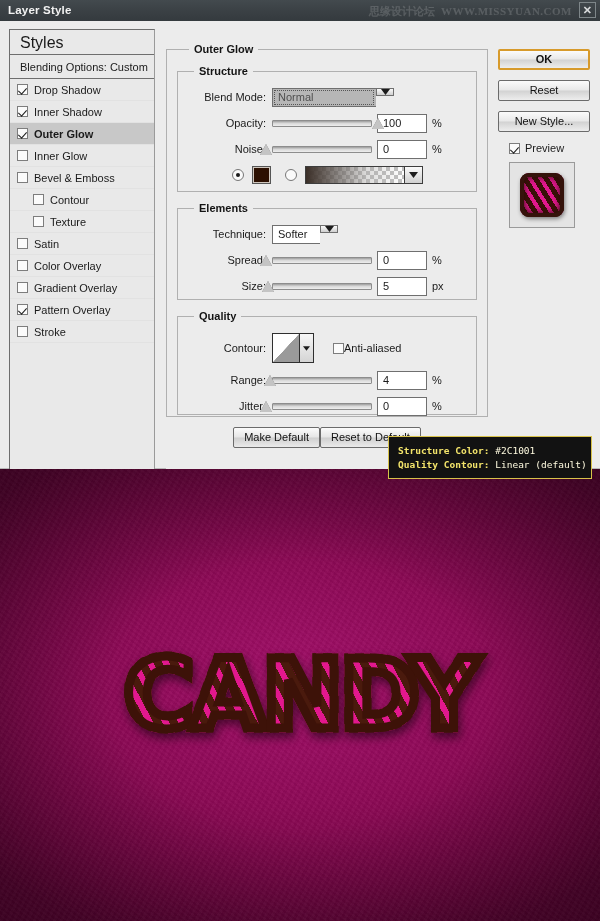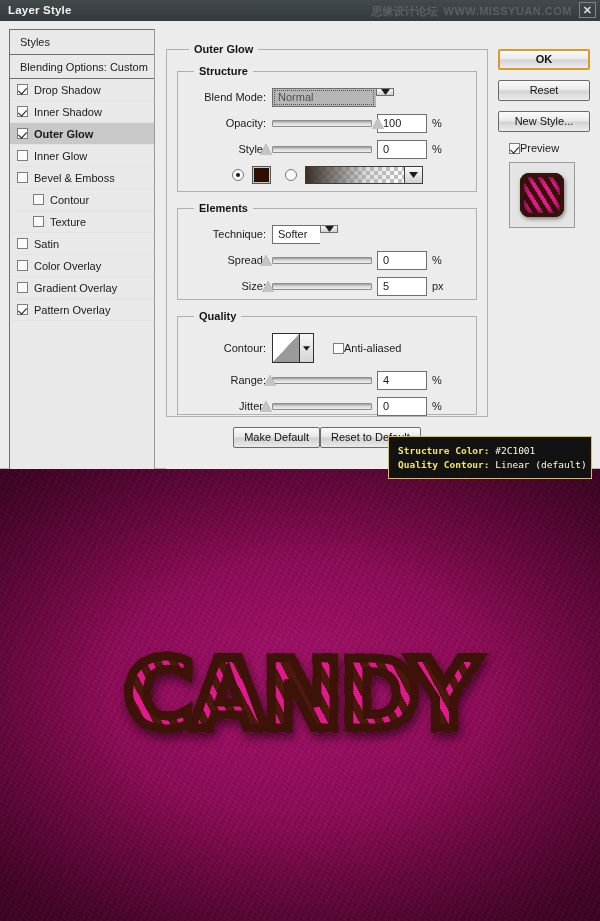--- a/index.html
+++ b/index.html
@@ -32,21 +32,21 @@
     letter-spacing: .2px;
   }
   #watermark {
     position: absolute; right: 28px; top: 1px;
     font-size: 11px;
     font-weight: bold;
     color: rgba(255,255,255,0.16);
     letter-spacing: .5px;
     line-height: 20px;
     white-space: nowrap;
-    font-family: Liberation Sans, sans-serif;
+    font-family: Liberation Serif, serif;
   }
   #watermark .cjk { margin-right: 6px; letter-spacing: 0; }
   #closebtn {
     position: absolute; right: 4px; top: 2px;
     width: 17px; height: 16px;
     border: 1px solid #7e8689;
     color: #d8dadb; font-size: 11px; line-height: 14px;
     text-align: center; cursor: pointer;
   }
   #dlgbody { position: relative; height: 448px; }
@@ -55,21 +55,21 @@
   #styles-panel {
     position: absolute; left: 9px; top: 8px;
     width: 146px; height: 445px;
     background: #e9e9e9;
     border: 1px solid #6e6e6e;
     border-right-color: #9a9a9a; border-bottom-color: #9a9a9a;
   }
   .sl-head {
     height: 25px; line-height: 25px;
     padding-left: 10px;
-    font-size: 11px; color: #1a1a1a;
+    font-size: 16px; color: #1a1a1a;
     background: #e9e9e9;
     border-bottom: 1px solid #6e6e6e;
   }
   .sl-blend {
     height: 24px; line-height: 24px;
     padding-left: 10px;
     font-size: 11px; color: #1a1a1a;
     background: #e9e9e9;
     border-bottom: 1px solid #6e6e6e;
   }
@@ -233,21 +233,21 @@
   #rightcol { position: absolute; left: 498px; top: 28px; width: 96px; }
   .rbtn {
     display: block; width: 92px;
     font-size: 11px; color: #111; text-align: center;
     background: linear-gradient(180deg,#fbfbfb 0%,#e8e8e8 48%,#d2d2d2 52%,#ededed 100%);
     border: 1px solid #6b6b6b; border-radius: 2px;
     padding: 3px 0 4px; margin-bottom: 10px;
     cursor: pointer;
   }
   .rbtn.primary { border: 2px solid #d79a2b; padding: 2px 0 3px; font-weight: bold; }
-  .prev-row { display: flex; align-items: center; font-size: 11px; color: #1a1a1a; margin: 2px 0 8px 11px; }
+  .prev-row { display: flex; align-items: center; gap: 5px; font-size: 11px; color: #1a1a1a; margin: 2px 0 8px 11px; }
   #thumb {
     width: 66px; height: 66px; margin-left: 11px;
     background: #e4e4e4;
     border: 1px solid #9a9a9a;
     display: flex; align-items: center; justify-content: center;
   }
   #thumb .chip {
     width: 44px; height: 44px; border-radius: 9px;
     background:
       repeating-linear-gradient(58deg, #e2188e 0px, #e2188e 4px, #3a1008 4px, #3a1008 9px);
@@ -364,20 +364,24 @@
               <span>Color Overlay</span>
             </div>
             <div class="sl-item">
               <span class="cbx"></span>
               <span>Gradient Overlay</span>
             </div>
             <div class="sl-item">
               <span class="cbx on"></span>
               <span>Pattern Overlay</span>
             </div>
+            <div class="sl-item">
+              <span class="cbx"></span>
+              <span>Stroke</span>
+            </div>
           </div>
         <div class="sl-filler" style="height:80px"></div>
       </div>
 
       <div id="settings">
 
         <fieldset class="grp" id="og-outer">
           <legend>Outer Glow</legend>
 
           <fieldset class="grp inner-grp" style="top:10px; height:127px; padding:10px 8px 6px;">
@@ -401,21 +405,21 @@
                 <div class="slider">
                   <div class="track"></div>
                   <div class="knob" style="left: 100%; margin-left: 6px; transform: translateX(-6px);"></div>
                 </div>
                 <div class="numbox">100</div>
                 <div class="unit">%</div>
               </div>
             </div>
 
             <div class="row">
-              <div class="lab">Style:</div>
+              <div class="lab">Noise:</div>
               <div class="field-wrap">
                 <div class="slider">
                   <div class="track"></div>
                   <div class="knob" style="left: 0%; margin-left: -6px; transform: translateX(-6px);"></div>
                 </div>
                 <div class="numbox">0</div>
                 <div class="unit">%</div>
               </div>
             </div>
 

